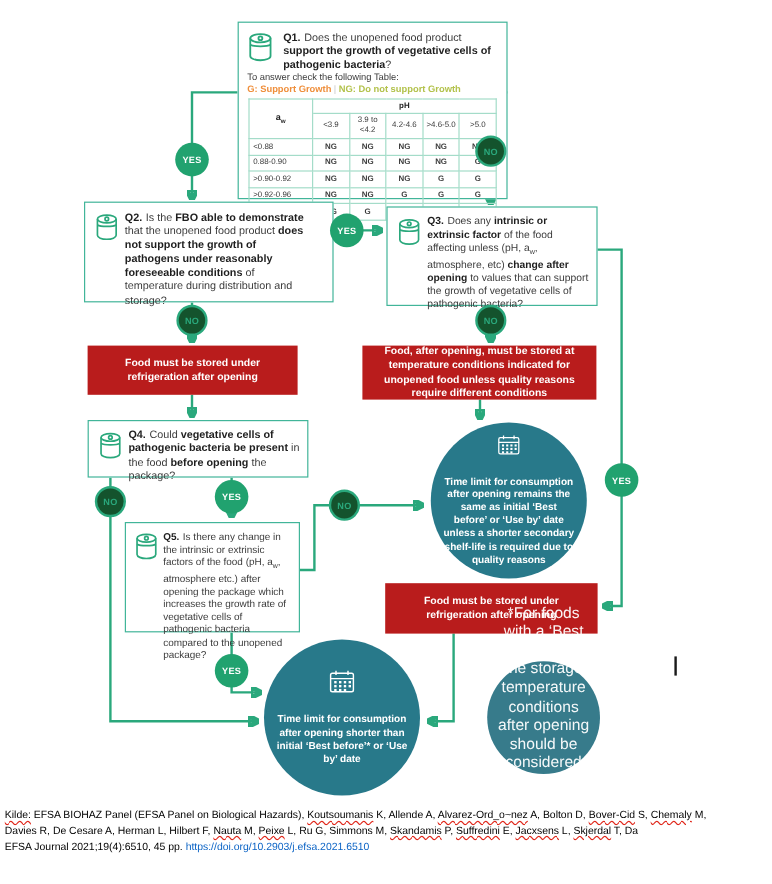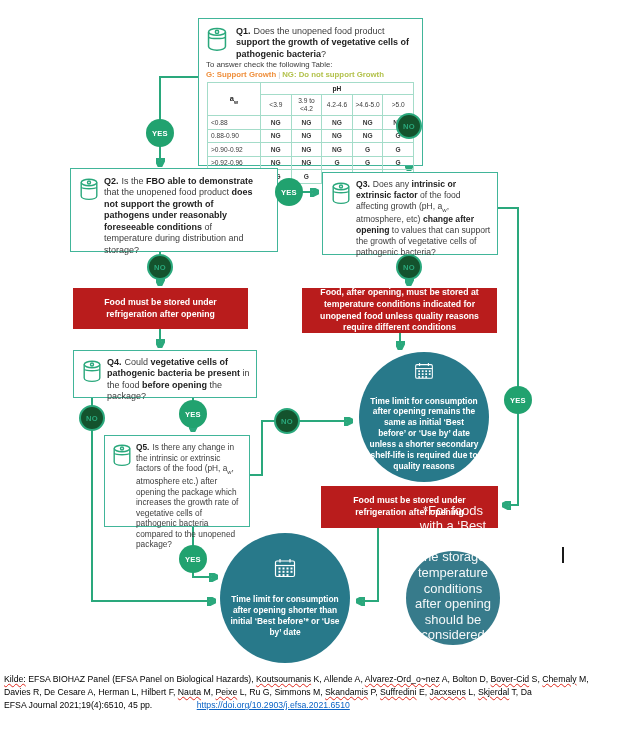--- a/index.html
+++ b/index.html
@@ -54,21 +54,21 @@
   .calicon{margin-bottom:4px;}
 
   
   .cursor{position:absolute;width:1.5px;height:16px;background:#1a1a1a;}
 
   
   .footer{position:absolute;left:4px;top:673px;width:636px;font-size:8.7px;line-height:13px;color:#000;}
   .footer div{white-space:nowrap;}
   .sq{text-decoration:underline;text-decoration-style:wavy;text-decoration-color:#e0271b;
       text-decoration-thickness:1px;text-underline-offset:1px;}
-  a.doi{color:#0b63c5;text-decoration:underline;cursor:pointer;margin-left:42px;}
+  a.doi{color:#0b63c5;cursor:pointer;}
   sub{font-size:70%;}
 </style>
 </head>
 <body>
 
 <div class="stage">
 
   <svg class="wires" width="643" height="672" viewBox="0 0 643 672">
     <defs>
       <marker id="arrowg" markerWidth="4.5" markerHeight="4.5" refX="3.5" refY="2.25" orient="auto">
@@ -167,21 +167,21 @@
     <div class="qtext" style="left:33px;top:7px;width:151px;"><b class="qnum">Q2.</b><span>Is the </span><b>FBO able to demonstrate</b><span> that the unopened food product </span><b>does not support the growth of pathogens under reasonably foreseeable conditions</b><span> of temperature during distribution and storage?</span></div>
   </div>
 
   <div class="qbox" style="left:322px;top:172px;width:176px;height:83px;">
     <svg class="canicon" style="left:8px;top:9px;" width="20" height="24" viewBox="0 0 20 24" fill="none" stroke="#2aa87c" stroke-width="1.4">
       <ellipse cx="10" cy="4.5" rx="7.8" ry="3.2"></ellipse>
       <path d="M2.2 4.5 v13.6 c0 1.9 3.5 3.3 7.8 3.3 s7.8-1.4 7.8-3.3 v-13.6"></path>
       <path d="M2.2 9.5 c2.5 1.6 13.1 1.6 15.6 0"></path>
       <circle cx="10" cy="4.5" r="1.5"></circle>
     </svg>
-    <div class="qtext" style="left:33px;top:6px;width:137px;font-size:8.6px;"><b class="qnum">Q3.</b><span>Does any </span><b>intrinsic or extrinsic factor</b><span> of the food affecting growth (pH, a</span><sub>w</sub><span>, atmosphere, etc) </span><b>change after opening</b><span> to values that can support the growth of vegetative cells of pathogenic bacteria?</span></div>
+    <div class="qtext" style="left:33px;top:6px;width:137px;font-size:8.6px;"><b class="qnum">Q3.</b><span>Does any </span><b>intrinsic or extrinsic factor</b><span> of the food affecting unless (pH, a</span><sub>w</sub><span>, atmosphere, etc) </span><b>change after opening</b><span> to values that can support the growth of vegetative cells of pathogenic bacteria?</span></div>
   </div>
 
   <div class="tealbox" style="left:73px;top:288px;width:175px;height:41px;">
     <span>Food must be stored under refrigeration after opening</span>
   </div>
 
   <div class="tealbox" style="left:302px;top:288px;width:195px;height:45px;padding:4px 8px;">
     <span>Food, after opening, must be stored at temperature conditions indicated for unopened food unless quality reasons require different conditions</span>
   </div>
 

